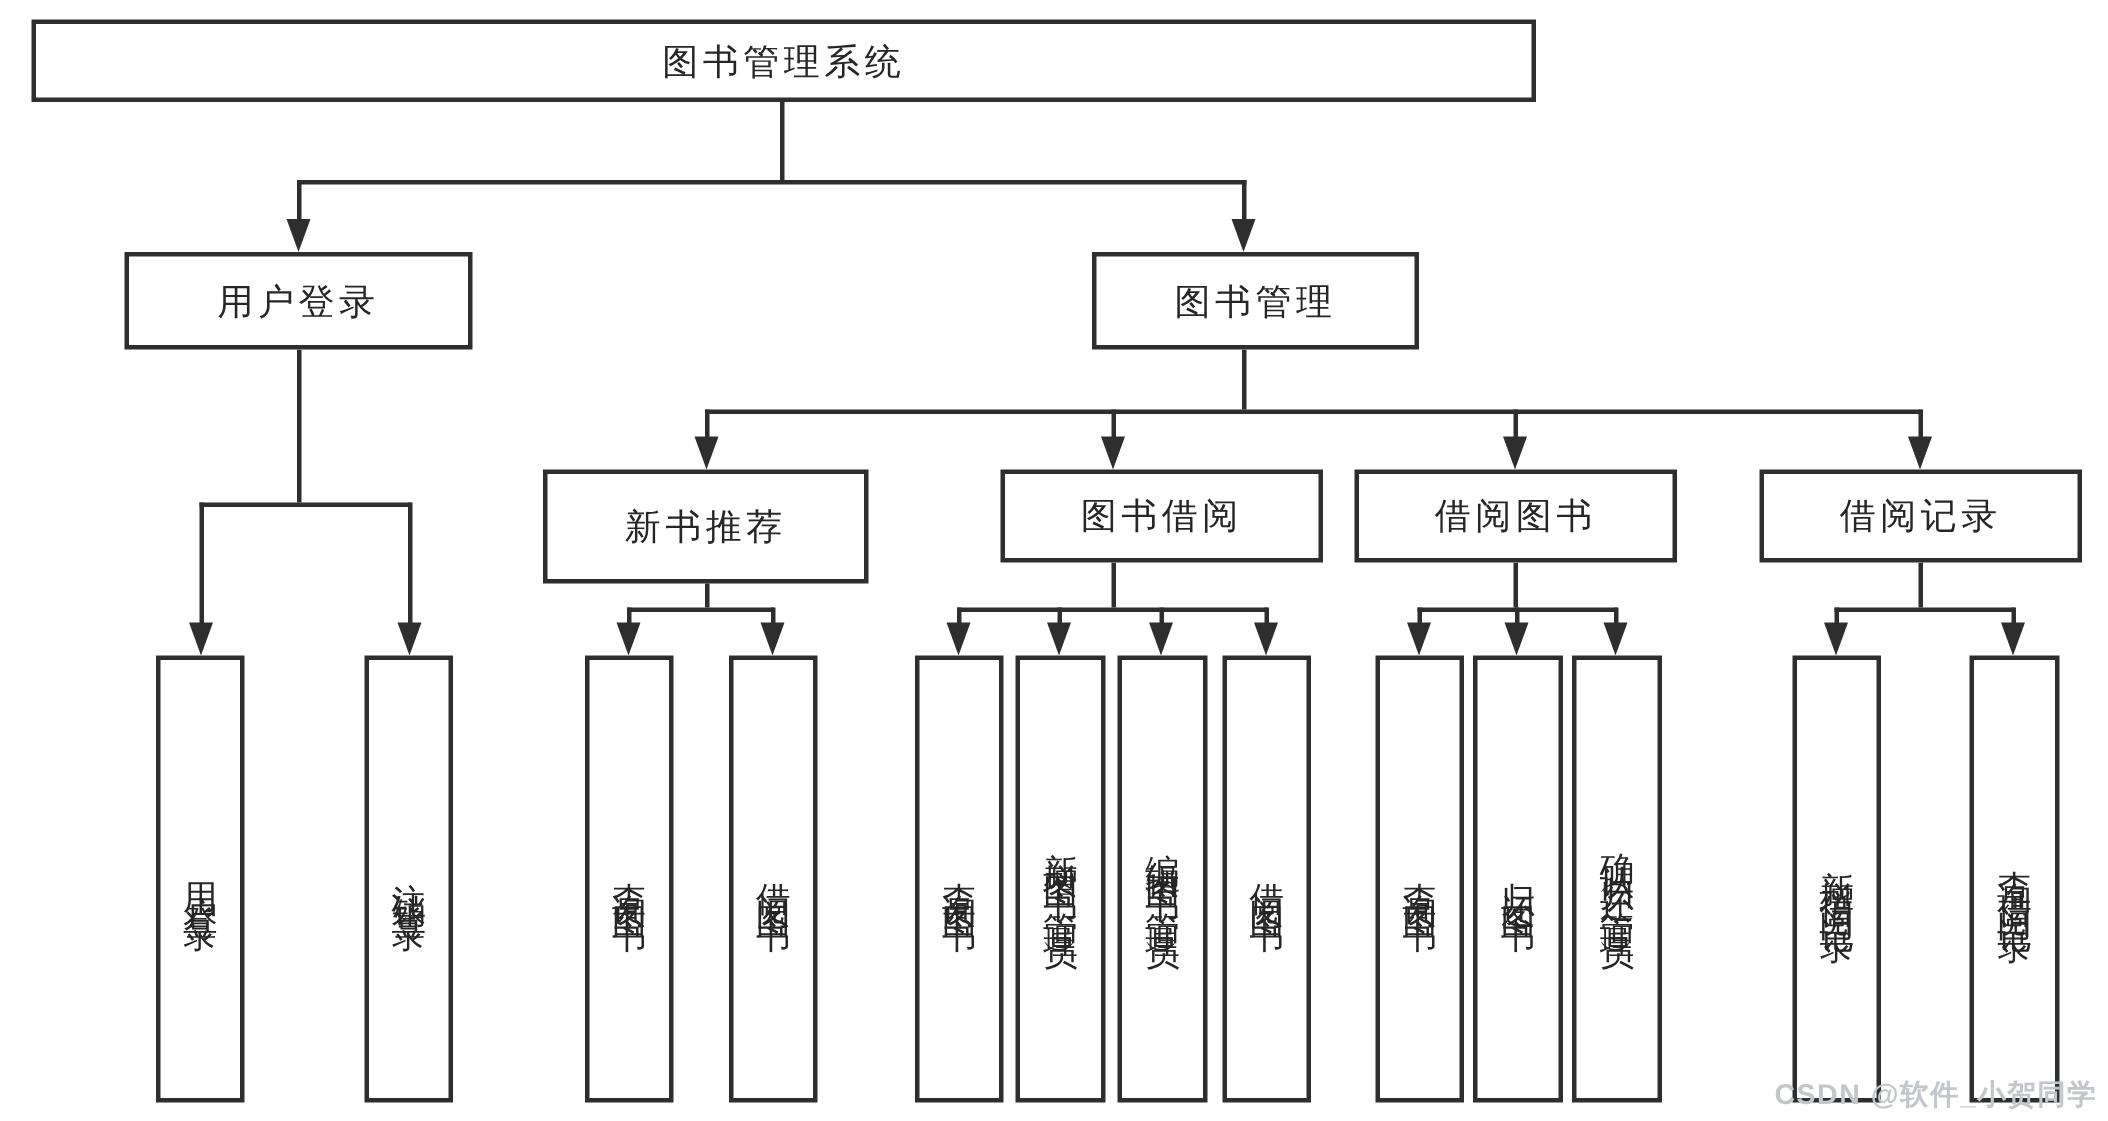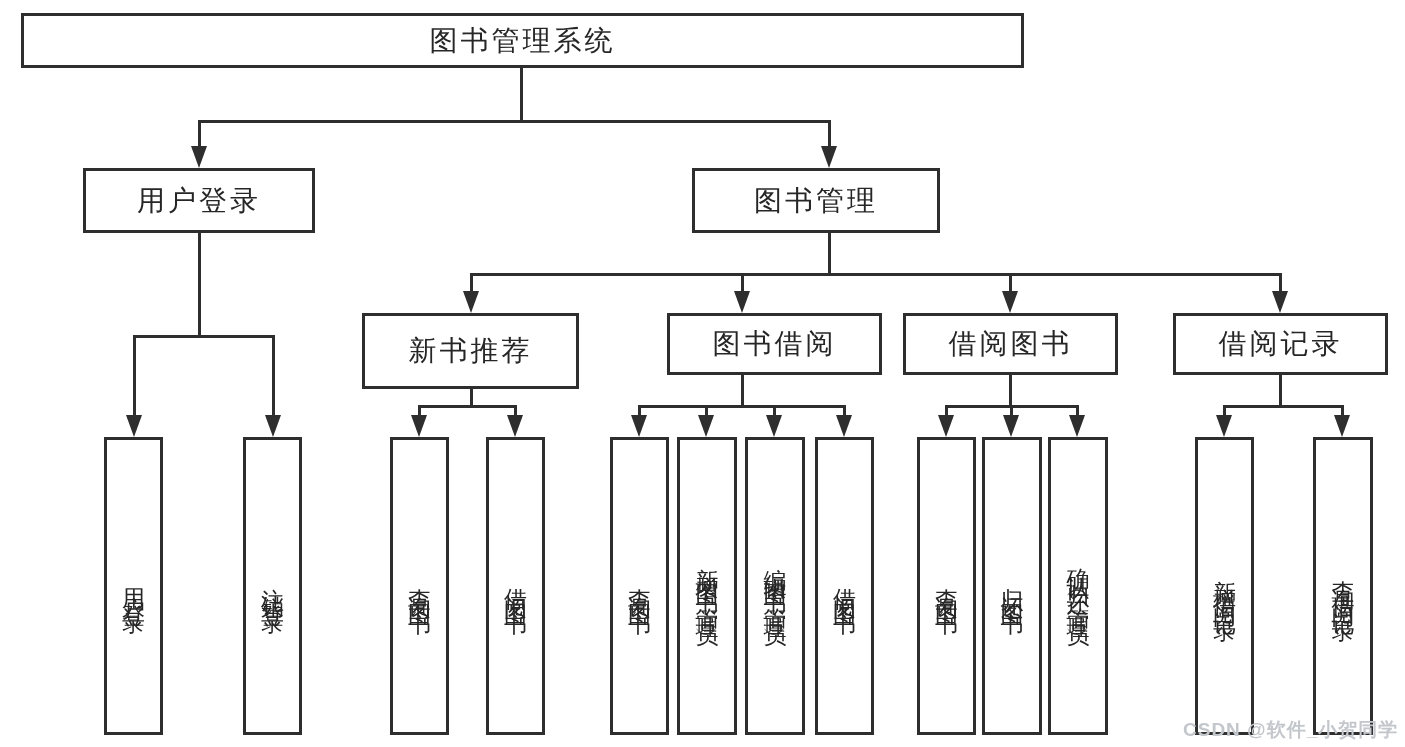--- a/index.html
+++ b/index.html
@@ -5,21 +5,21 @@
   html,body{margin:0;padding:0;background:#ffffff;}
   #stage{
     position:relative;width:1405px;height:747px;background:#ffffff;overflow:hidden;
     font-family:"Liberation Sans","DejaVu Sans",sans-serif;
   }
   .box{
     position:absolute;box-sizing:border-box;background:#ffffff;
     border:3px solid #2e2e2e;display:flex;align-items:center;justify-content:center;
     z-index:2;
   }
-  .hlabel{font-size:28px;letter-spacing:3px;color:#262626;white-space:nowrap;}
+  .hlabel{font-size:24px;letter-spacing:3px;color:#262626;white-space:nowrap;}
   .vlabel{
     writing-mode:vertical-rl;text-orientation:mixed;
     font-size:23px;letter-spacing:8px;color:#262626;line-height:1;
   }
   .lv{position:absolute;width:2.5px;background:#2e2e2e;z-index:1;}
   .lh{position:absolute;height:2.5px;background:#2e2e2e;z-index:1;}
   .arrow{
     position:absolute;width:0;height:0;z-index:1;
     border-left:8px solid transparent;border-right:8px solid transparent;
     border-top:22px solid #2e2e2e;
@@ -41,21 +41,21 @@
   <div class="lv" style="left:520px;top:66px;height:56px;"></div>
   <div class="lh" style="left:198px;top:120px;width:633px;"></div>
   <div class="lv" style="left:198px;top:120px;height:28px;"></div>
   <div class="arrow" style="left:191px;top:146px;"></div>
   <div class="lv" style="left:828px;top:120px;height:28px;"></div>
   <div class="arrow" style="left:821px;top:146px;"></div>
 
   <div class="box" style="left:83px;top:168px;width:232px;height:65px;">
     <span class="hlabel">用户登录</span>
   </div>
-  <div class="box" style="left:692px;top:168px;width:248px;height:65px;">
+  <div class="box" style="left:728px;top:168px;width:218px;height:65px;">
     <span class="hlabel">图书管理</span>
   </div>
 
   <div class="lv" style="left:198px;top:233px;height:102px;"></div>
   <div class="lh" style="left:133px;top:335px;width:141px;"></div>
   <div class="lv" style="left:133px;top:335px;height:82px;"></div>
   <div class="arrow" style="left:126px;top:415px;"></div>
   <div class="lv" style="left:272px;top:335px;height:82px;"></div>
   <div class="arrow" style="left:265px;top:415px;"></div>
 

